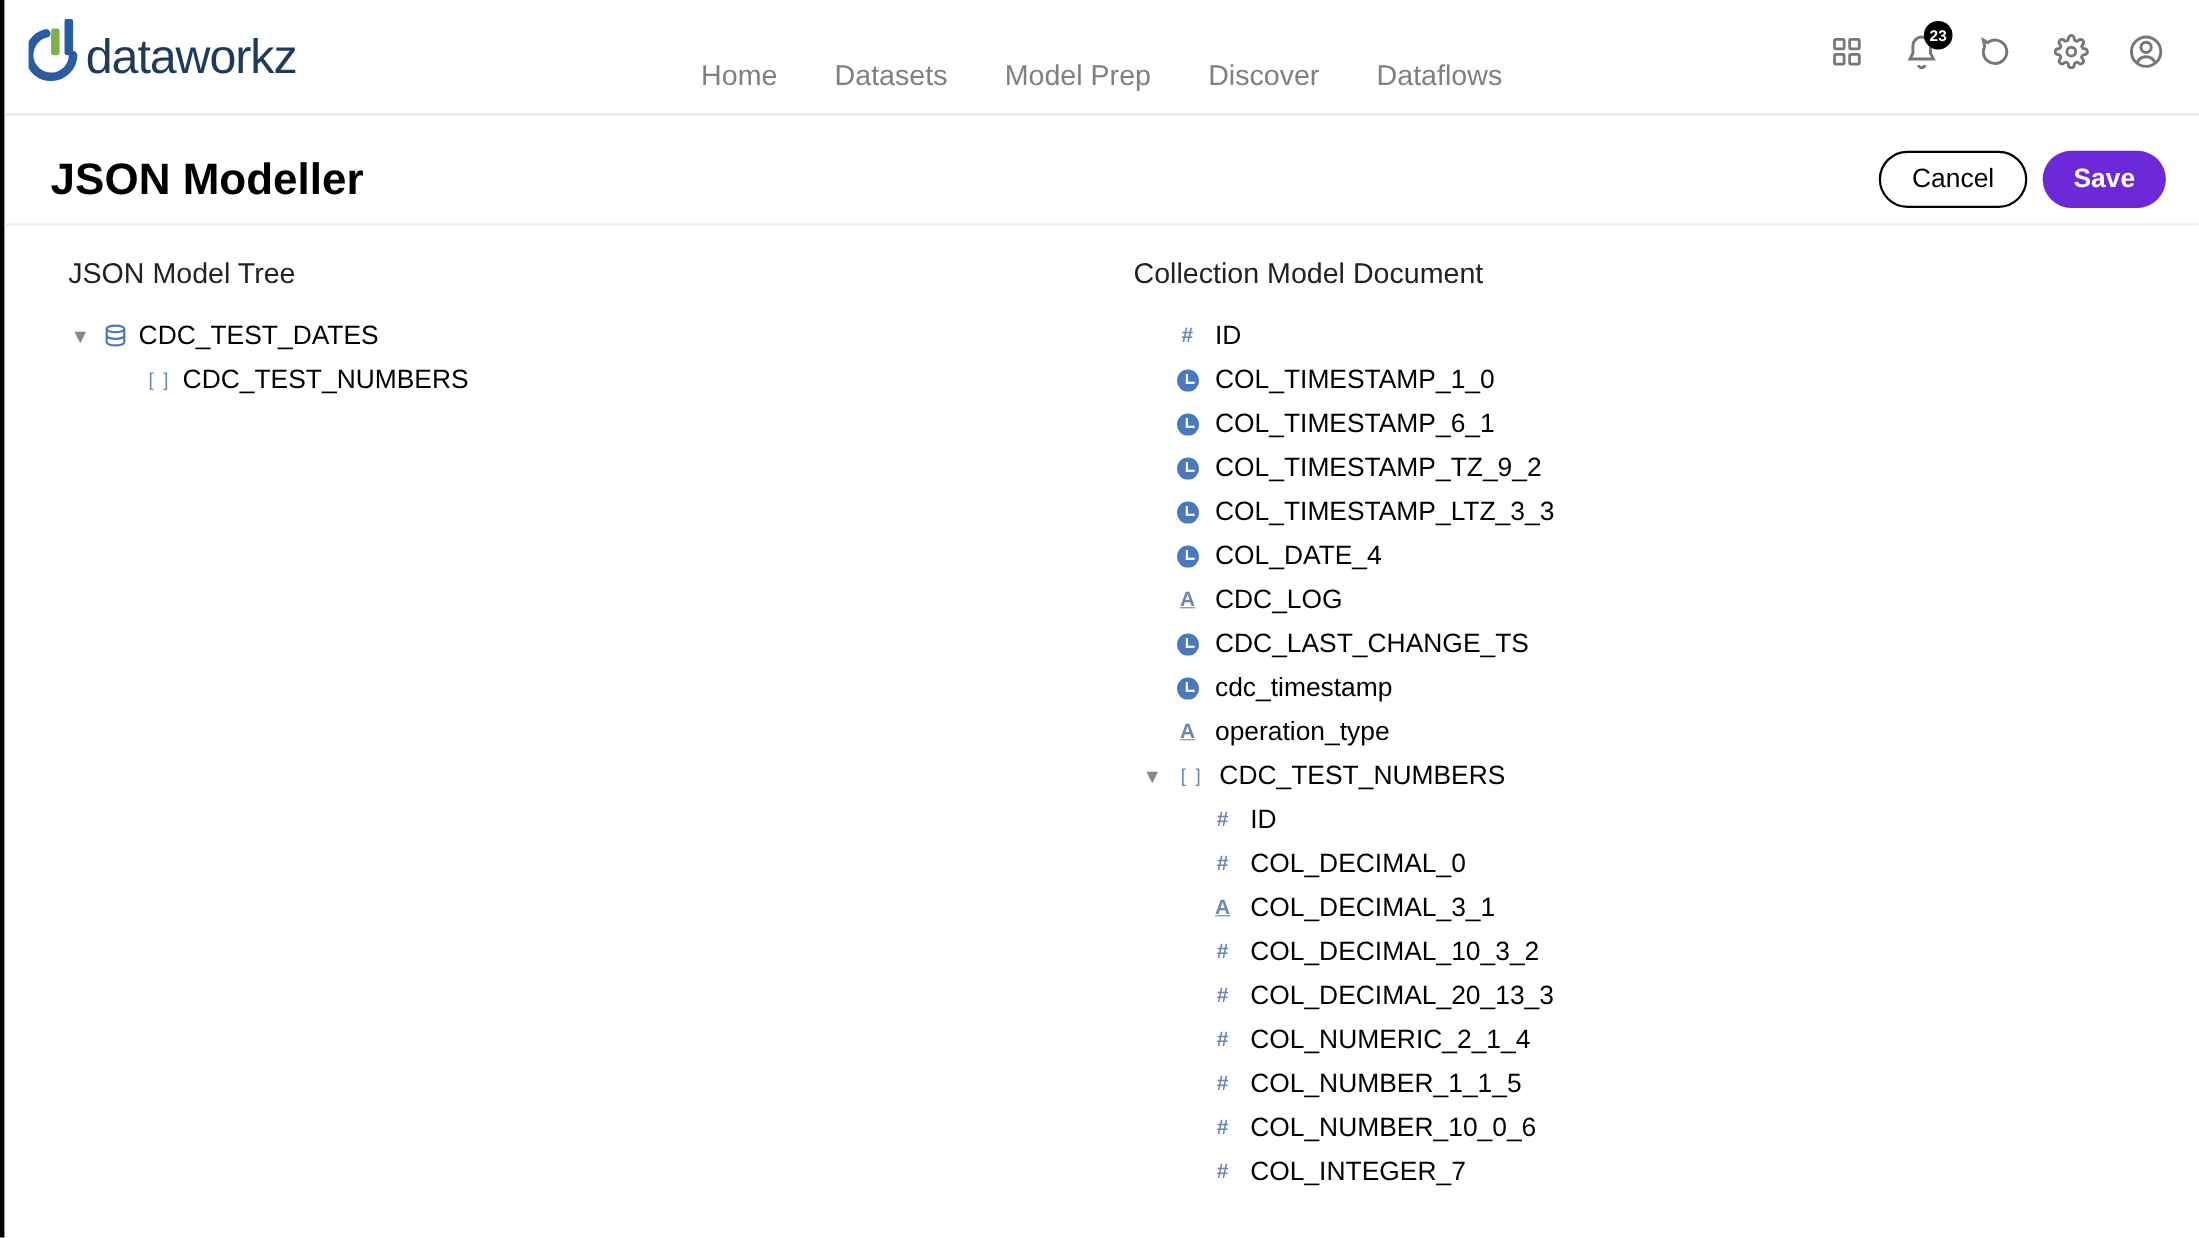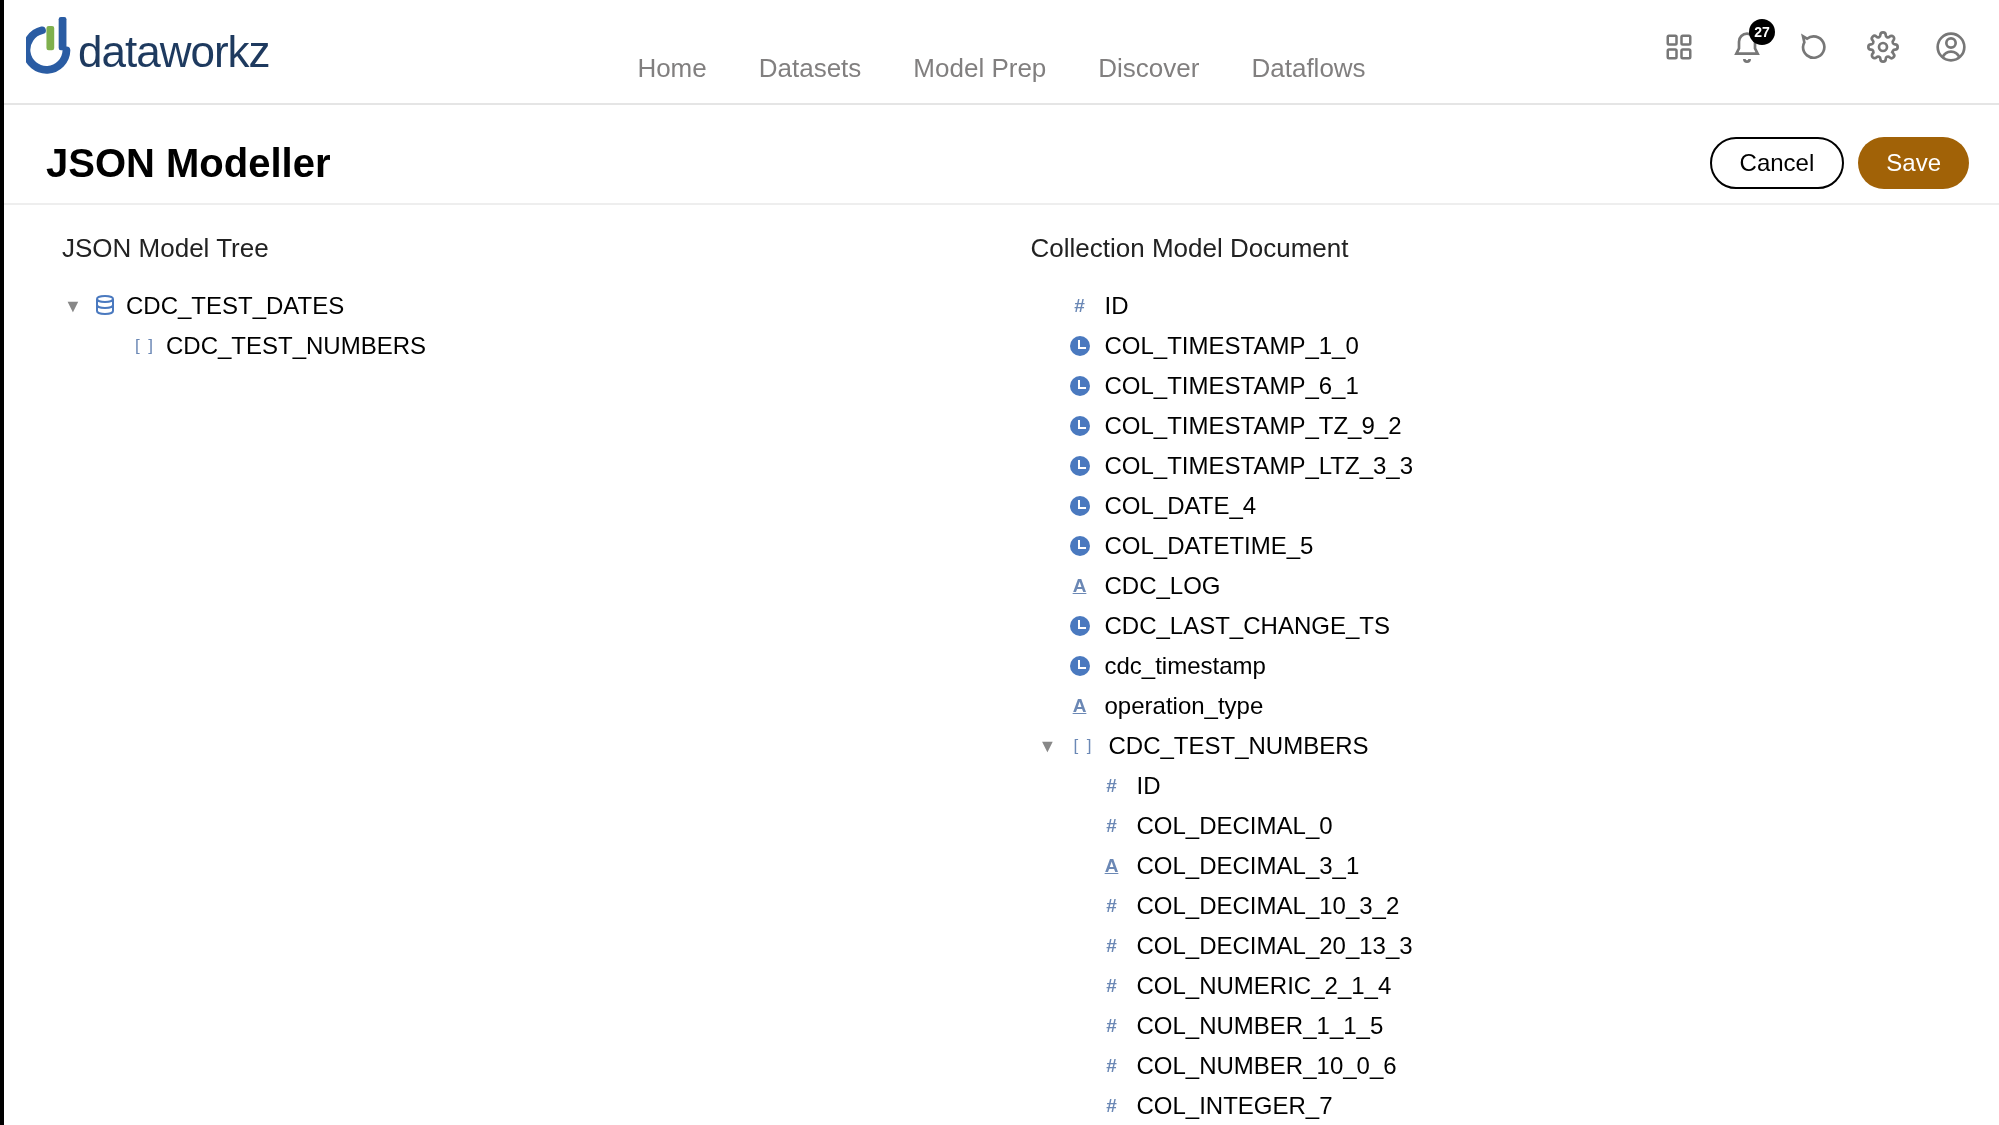--- a/index.html
+++ b/index.html
@@ -106,22 +106,23 @@
     align-items: center;
     justify-content: center;
   }
   .btn-outline {
     border: 2px solid #000;
     background: #fff;
     color: #000;
   }
   .btn-primary {
     border: none;
-    background: #a16207;
+    background: #6d28d9;
     color: #fff;
+    font-weight: bold;
   }
 
   
   .body {
     display: flex;
     padding: 28px 0 0 0;
   }
   .panel {
     flex: 1;
     padding: 0 0 0 58px;
@@ -227,21 +228,21 @@
           <rect x="14" y="3" width="7" height="7" rx="1"></rect>
         <rect x="3" y="14" width="7" height="7" rx="1"></rect>
           <rect x="14" y="14" width="7" height="7" rx="1"></rect>
       </svg>
     </div>
     <div class="icon-btn">
       <svg width="32" height="32" viewBox="0 0 24 24" fill="none" stroke="#777" stroke-width="2">
         <path d="M6 8a6 6 0 0 1 12 0v5l2 4H4l2-4V8z"></path>
           <path d="M10 21a2 2 0 0 0 4 0"></path>
       </svg>
-      <span class="badge">27</span>
+      <span class="badge">23</span>
     </div>
     <div class="icon-btn">
       <svg width="32" height="32" viewBox="0 0 24 24" fill="none" stroke="#777" stroke-width="2">
         <path d="M21 12a8 8 0 1 1-3-6.2L21 4l-1 4.5A8 8 0 0 1 21 12z" transform="scale(-1,1) translate(-24,0)"></path>
       </svg>
     </div>
     <div class="icon-btn">
       <svg width="32" height="32" viewBox="0 0 24 24" fill="none" stroke="#777" stroke-width="2">
         <circle cx="12" cy="12" r="3"></circle>
         <path d="M19.4 15a1.7 1.7 0 0 0 .34 1.87l.06.06a2 2 0 1 1-2.83 2.83l-.06-.06a1.7 1.7 0 0 0-1.87-.34 1.7 1.7 0 0 0-1 1.56V21a2 2 0 1 1-4 0v-.09a1.7 1.7 0 0 0-1-1.56 1.7 1.7 0 0 0-1.87.34l-.06.06a2 2 0 1 1-2.83-2.83l.06-.06a1.7 1.7 0 0 0 .34-1.87 1.7 1.7 0 0 0-1.56-1H3a2 2 0 1 1 0-4h.09a1.7 1.7 0 0 0 1.56-1 1.7 1.7 0 0 0-.34-1.87l-.06-.06a2 2 0 1 1 2.83-2.83l.06.06a1.7 1.7 0 0 0 1.87.34 1.7 1.7 0 0 0 1-1.56V3a2 2 0 1 1 4 0v.09a1.7 1.7 0 0 0 1 1.56 1.7 1.7 0 0 0 1.87-.34l.06-.06a2 2 0 1 1 2.83 2.83l-.06.06a1.7 1.7 0 0 0-.34 1.87 1.7 1.7 0 0 0 1.56 1H21a2 2 0 1 1 0 4h-.09a1.7 1.7 0 0 0-1.56 1z"></path>
@@ -317,26 +318,20 @@
           </span>
           <span>COL_TIMESTAMP_LTZ_3_3</span>
         </div>
         <div class="field-row field-indent-0">
           <span class="type-icon">
             <span class="type-clock"></span>
           </span>
           <span>COL_DATE_4</span>
         </div>
         <div class="field-row field-indent-0">
-          <span class="type-icon">
-            <span class="type-clock"></span>
-          </span>
-          <span>COL_DATETIME_5</span>
-        </div>
-        <div class="field-row field-indent-0">
           <span class="type-icon type-text" style="text-decoration: underline;">A</span>
           <span>CDC_LOG</span>
         </div>
         <div class="field-row field-indent-0">
           <span class="type-icon">
             <span class="type-clock"></span>
           </span>
           <span>CDC_LAST_CHANGE_TS</span>
         </div>
         <div class="field-row field-indent-0">

